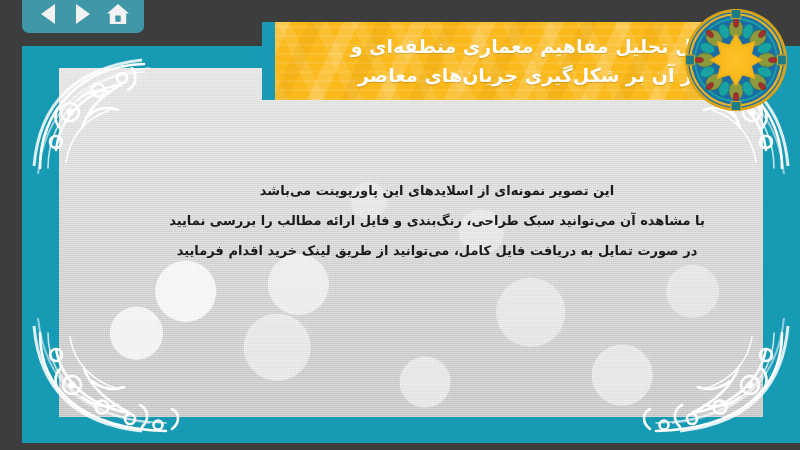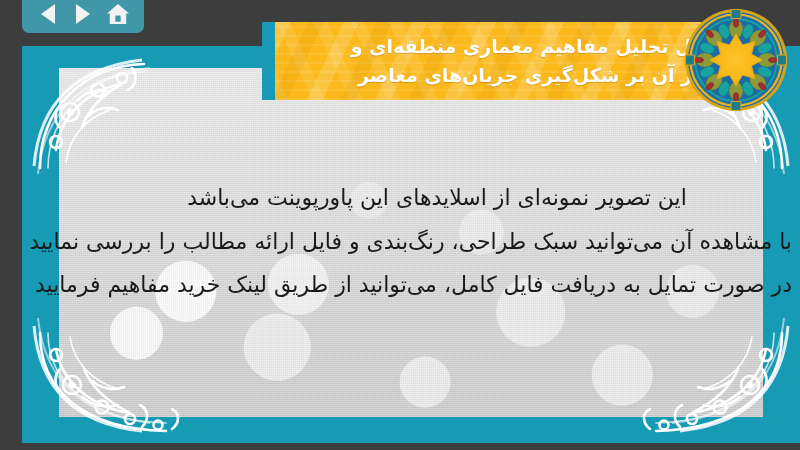--- a/index.html
+++ b/index.html
@@ -137,22 +137,22 @@
   #body-text {
     position:absolute;
     left:60px; top:135px;
     width:710px;
     direction:rtl;
     text-align:center;
     z-index:20;
   }
   .body-line {
     color:#1a1a1a;
-    font-size:22px;
-    font-weight:normal;
+    font-size:13px;
+    font-weight:bold;
     line-height:1.53;
     white-space:nowrap;
     margin-bottom:10px;
   }
   .body-line.l1 { padding-right:0; }
   .body-line.l2 { }
   .body-line.l3 { }
 
   
   .orn { position:absolute; pointer-events:none; z-index:15; }
@@ -253,21 +253,21 @@
         <path d="M34 72 C28 66 28 56 34 50"></path>
         <path d="M66 60 C76 52 88 50 98 54"></path>
         <path d="M116 14 C124 22 122 32 114 36"></path>
         <path d="M146 12 C154 18 154 28 146 32"></path>
       </g>
     </svg>
 
     <div id="body-text">
       <div class="body-line l1">این تصویر نمونه‌ای از اسلایدهای این پاورپوینت می‌باشد</div>
       <div class="body-line l2">با مشاهده آن می‌توانید سبک طراحی، رنگ‌بندی و فایل ارائه مطالب را بررسی نمایید</div>
-      <div class="body-line l3">در صورت تمایل به دریافت فایل کامل، می‌توانید از طریق لینک خرید مفاهیم فرمایید</div>
+      <div class="body-line l3">در صورت تمایل به دریافت فایل کامل، می‌توانید از طریق لینک خرید اقدام فرمایید</div>
     </div>
 
   </div>
 
   <div id="banner">
     <div id="banner-edge"></div>
     <div id="banner-body">
       <div id="banner-pattern"></div>
       <div class="banner-line">کامل تحلیل مفاهیم معماری منطقه‌ای و</div>
       <div class="banner-line">تأثیر آن بر شکل‌گیری جریان‌های معاصر</div>

